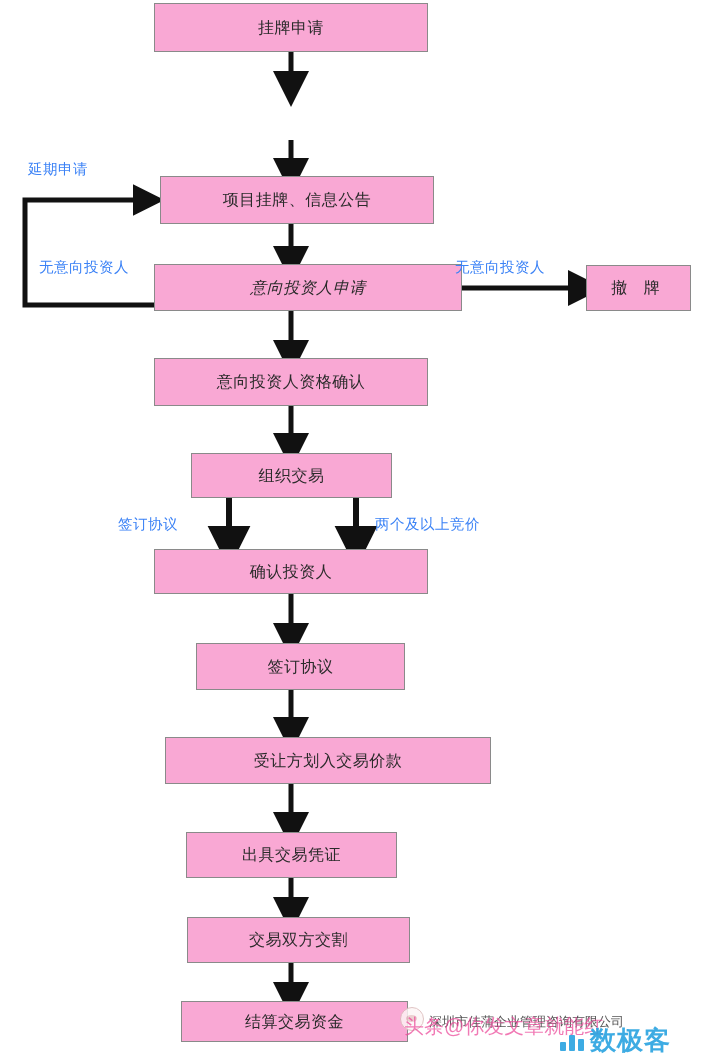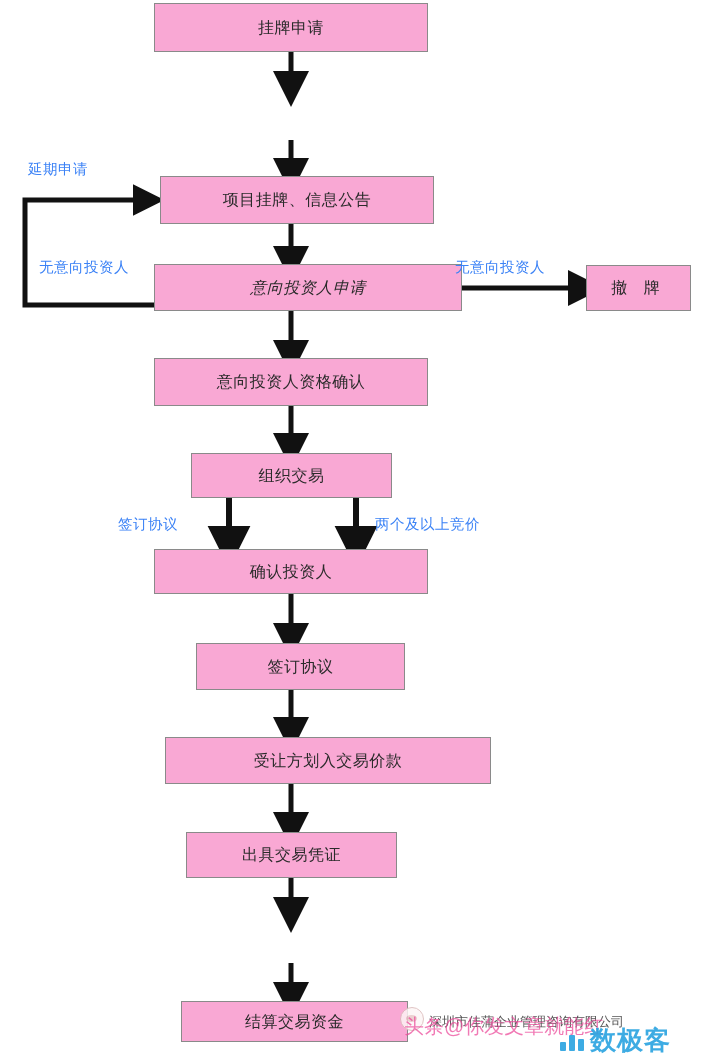--- a/index.html
+++ b/index.html
@@ -200,20 +200,23 @@
   </div>
 
   <div class="node" style="left:165px; top:737px; width:326px; height:47px;">
     <span>受让方划入交易价款</span>
   </div>
 
   <div class="node" style="left:186px; top:832px; width:211px; height:46px;">
     <span>出具交易凭证</span>
   </div>
 
+  <div class="node" style="left:187px; top:917px; width:223px; height:46px;">
+    <span>交易双方交割</span>
+  </div>
 
   <div class="node" style="left:181px; top:1001px; width:227px; height:41px;">
     <span>结算交易资金</span>
   </div>
 
   <div class="edge-label" style="left:28px; top:160px;">延期申请</div>
 
   <div class="edge-label" style="left:39px; top:258px;">无意向投资人</div>
 
   <div class="edge-label" style="left:455px; top:258px;">无意向投资人</div>

